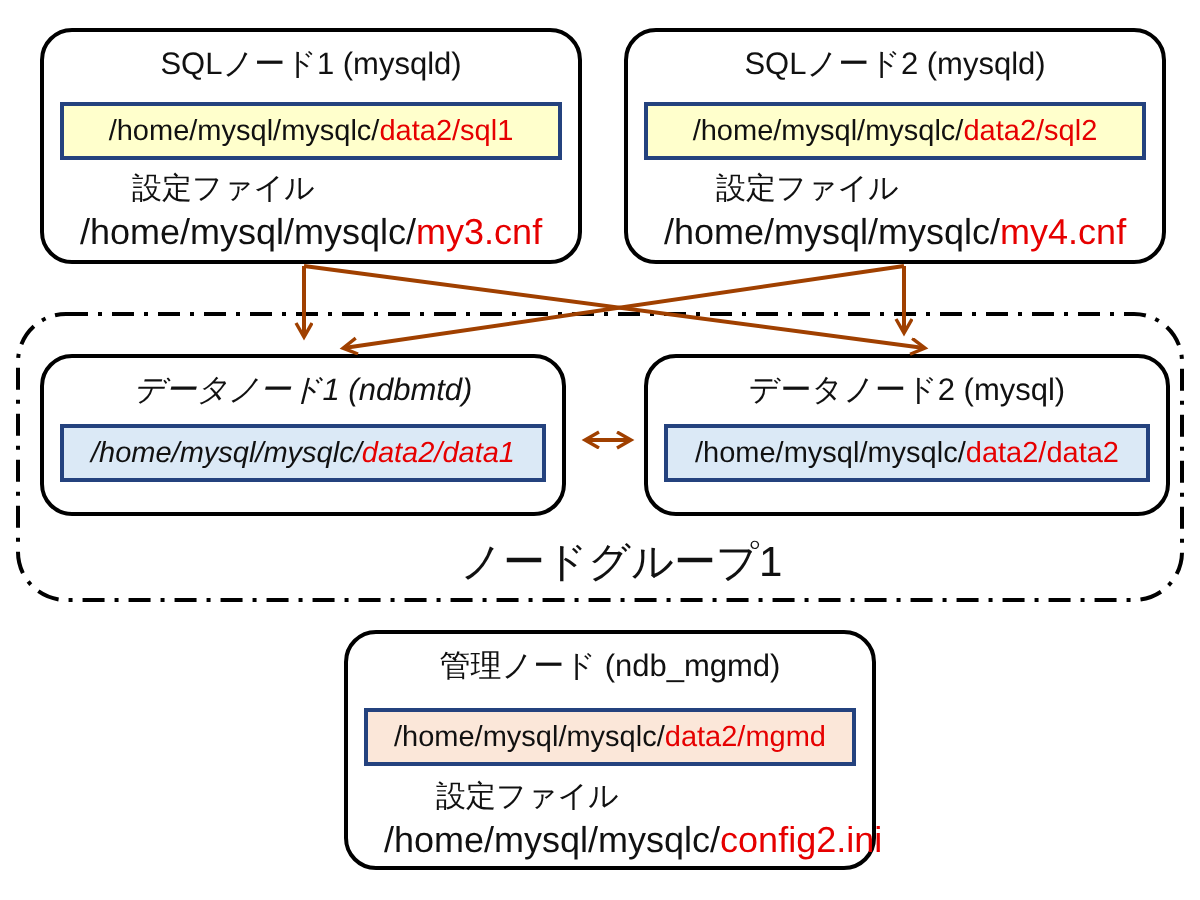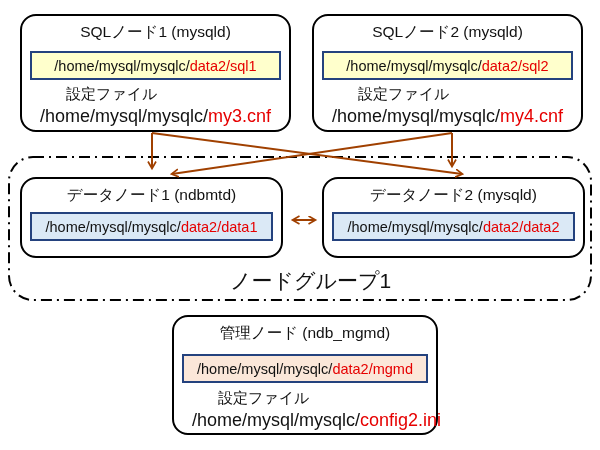--- a/index.html
+++ b/index.html
@@ -80,30 +80,30 @@
     <div class="path-box sql-bg" style="top:35px;">
       <span>/home/mysql/mysqlc/</span>
         <span class="red">data2/sql2</span>
     </div>
     <div class="cfg-label" style="top:69px;">設定ファイル</div>
     <div class="cfg-path" style="top:90px;">
       <span>/home/mysql/mysqlc/</span><span class="red">my4.cnf</span>
     </div>
   </div>
 
-  <div class="node" style="left:20px;top:177px;width:263px;height:81px;">
+  <div class="node" style="left:20px;top:177px;width:263px;height:81px;font-style:italic;">
     <div class="node-title">データノード1 (ndbmtd)</div>
     <div class="path-box data-bg" style="top:33px;">
       <span>/home/mysql/mysqlc/</span>
         <span class="red">data2/data1</span>
     </div>
   </div>
 
   <div class="node" style="left:322px;top:177px;width:263px;height:81px;">
-    <div class="node-title">データノード2 (mysqld)</div>
+    <div class="node-title">データノード2 (mysql)</div>
     <div class="path-box data-bg" style="top:33px;">
       <span>/home/mysql/mysqlc/</span>
         <span class="red">data2/data2</span>
     </div>
   </div>
 
   <div class="group-label">ノードグループ1</div>
 
   <div class="node" style="left:172px;top:315px;width:266px;height:120px;">
     <div class="node-title">管理ノード (ndb_mgmd)</div>

